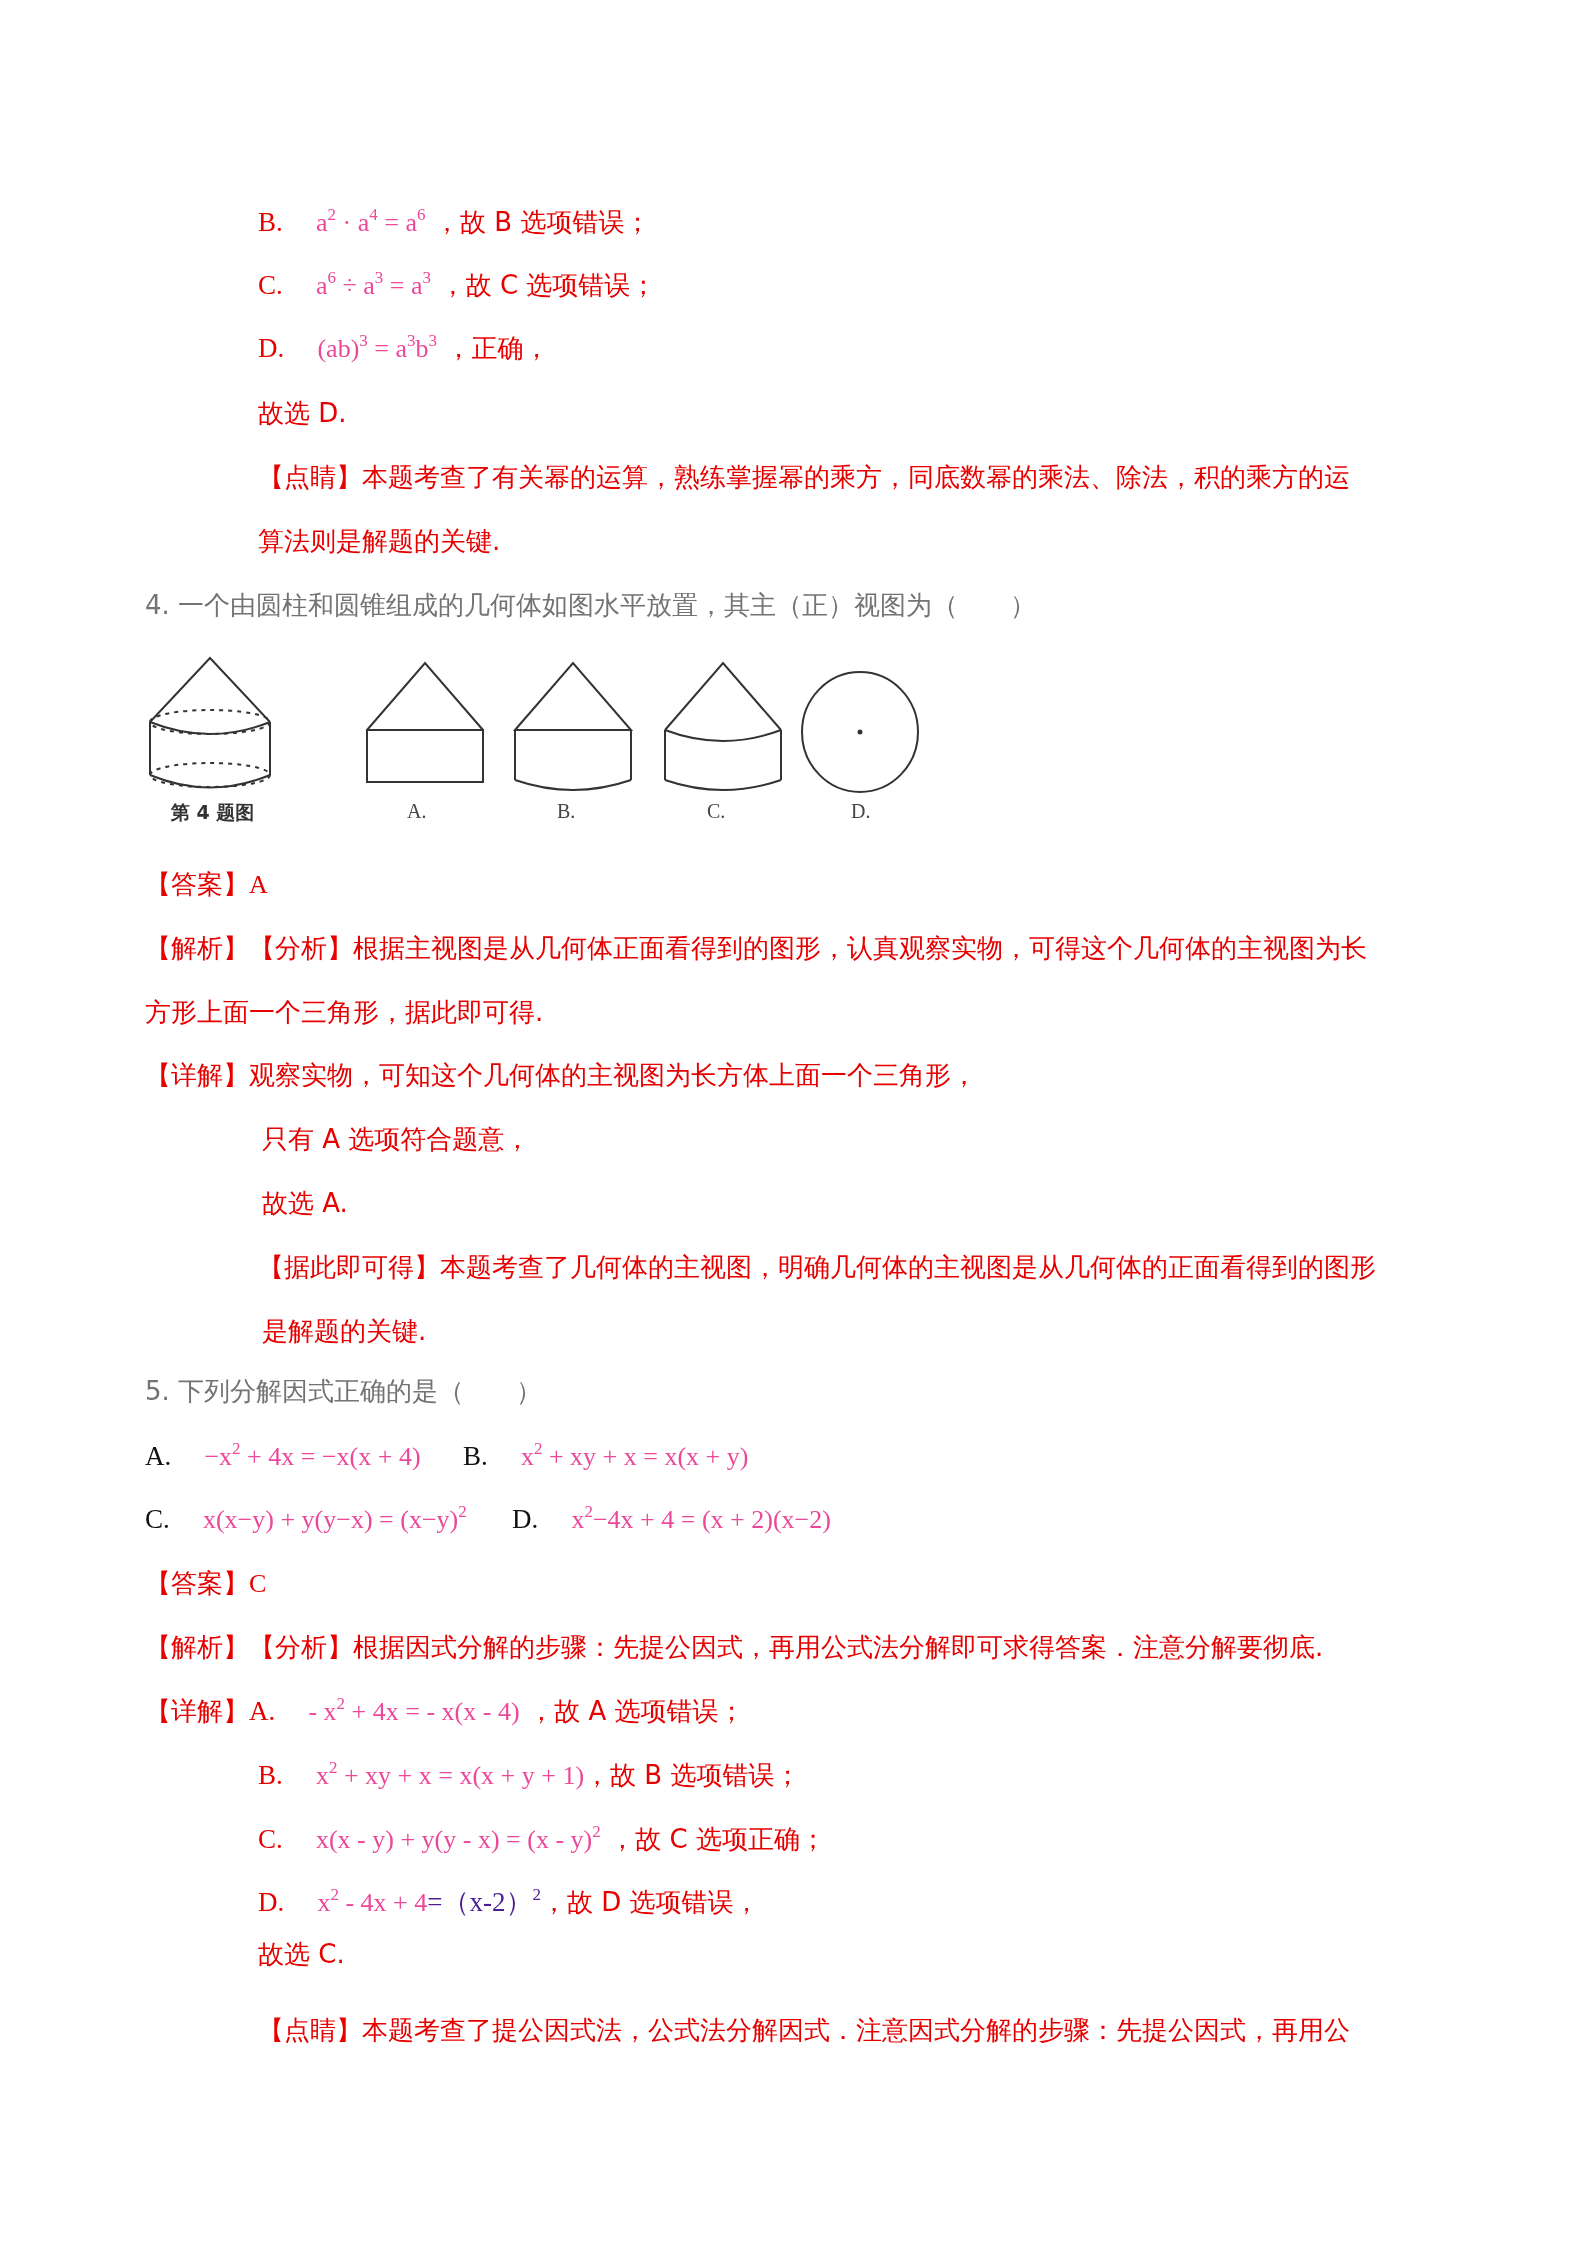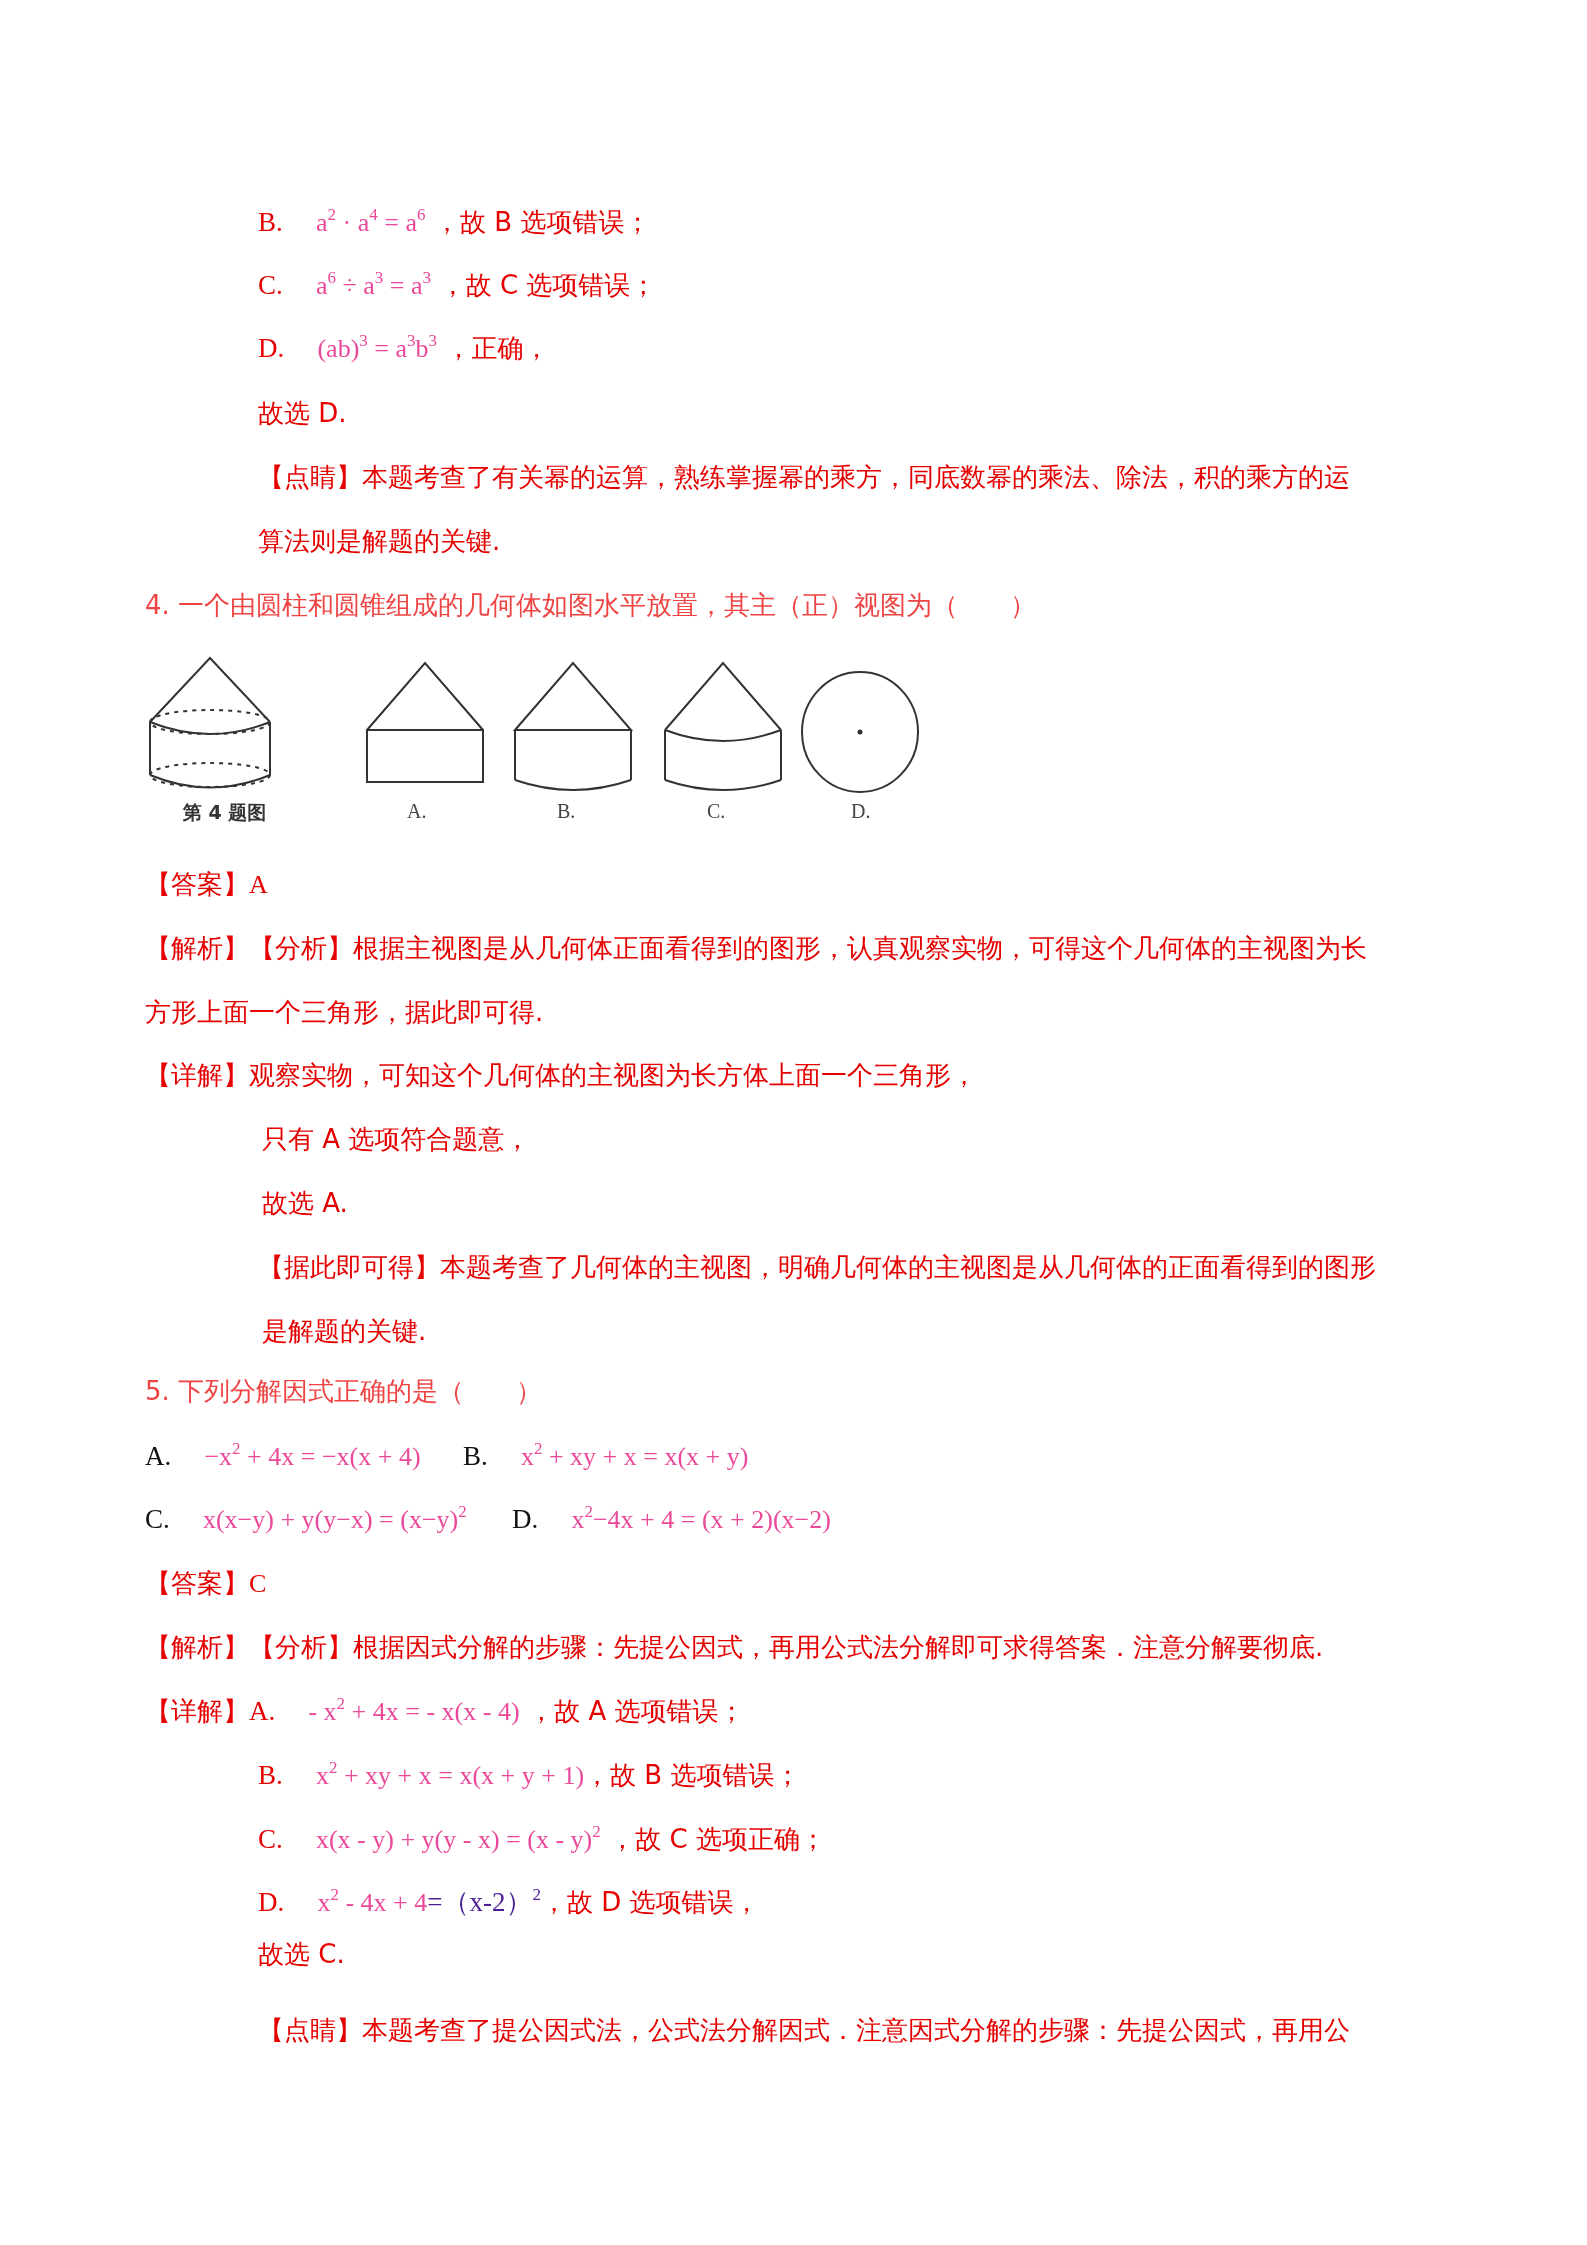--- a/index.html
+++ b/index.html
@@ -7,21 +7,21 @@
          font-family:"DejaVu Serif","Liberation Serif",serif; }
   .line { position:absolute; height:40px; line-height:40px; font-size:27px; white-space:nowrap; color:#111; }
   .red { color:#e60000; }
   .math { font-family:"Liberation Serif","DejaVu Serif",serif; color:#ec4899; font-size:26px; }
   .math sup { font-size:17px; vertical-align:11px; line-height:0; }
   .redmath { font-family:Liberation Serif, serif; color:#4c1d95; }
   .redmath sup { font-size:17px; vertical-align:11px; line-height:0; }
   .lbl { font-family:"Liberation Serif",serif; }
   .gap { display:inline-block; width:16px; }
   .figure { position:absolute; left:145px; top:650px; width:800px; height:190px; }
-  .q { color:#ef4444; font-family:"DejaVu Sans","Liberation Sans",sans-serif; font-size:26px; }
+  .q { color:#737373; font-family:"DejaVu Sans","Liberation Sans",sans-serif; font-size:26px; }
   .cn { font-family:"DejaVu Sans","Liberation Sans",sans-serif; font-size:26px; }
 </style>
 </head>
 <body>
 
 <div class="line" style="left:258px;top:202px;">
   <span class="red lbl">B.</span>
   <span class="gap"></span>
   <span class="math"><span>a</span><sup>2</sup><span> · </span><span>a</span><sup>4</sup><span> = </span><span>a</span><sup>6</sup></span>
   <span class="red cn">，故 B 选项错误；</span>
@@ -72,21 +72,21 @@
       <path d="M520 80 L578 13 L636 80"></path>
       <path d="M520 80 Q578 102 636 80"></path>
       <line x1="520" y1="80" x2="520" y2="130"></line>
       <line x1="636" y1="80" x2="636" y2="130"></line>
       <path d="M520 130 Q578 150 636 130"></path>
 
       <ellipse cx="715" cy="82" rx="58" ry="60"></ellipse>
     </g>
     <circle cx="715" cy="82" r="2.5" fill="#333"></circle>
   </svg>
-  <div style="position:absolute;left:12px;top:150px;width:135px;text-align:center;font:bold 19px 'DejaVu Sans',sans-serif;color:#333;">第 4 题图</div>
+  <div style="position:absolute;left:0;top:150px;width:135px;text-align:center;font:bold 19px 'DejaVu Sans',sans-serif;color:#333;">第 4 题图</div>
   <div style="position:absolute;left:262px;top:150px;font:20px 'Liberation Serif',serif;color:#444;">A.</div>
   <div style="position:absolute;left:412px;top:150px;font:20px 'Liberation Serif',serif;color:#444;">B.</div>
   <div style="position:absolute;left:562px;top:150px;font:20px 'Liberation Serif',serif;color:#444;">C.</div>
   <div style="position:absolute;left:706px;top:150px;font:20px 'Liberation Serif',serif;color:#444;">D.</div>
 </div>
 
 <div class="line red cn" style="left:145px;top:864px;">
   <span>【答案】</span><span class="lbl">A</span>
 </div>
 <div class="line red cn" style="left:145px;top:928px;">

